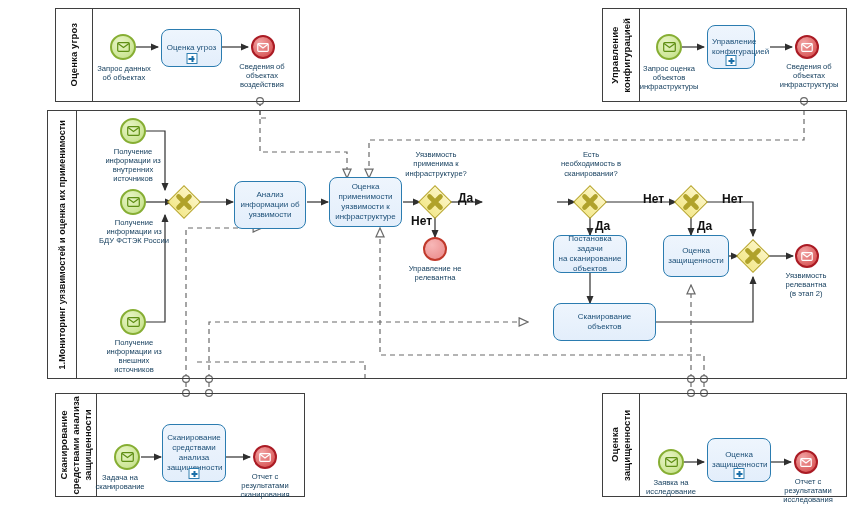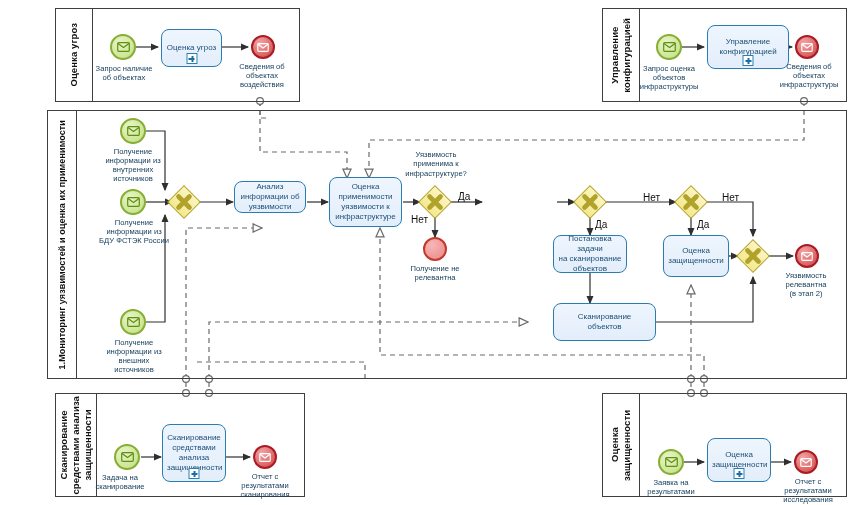--- a/index.html
+++ b/index.html
@@ -126,23 +126,23 @@
   .lbl{
     position:absolute;
     font-size:7.6px;
     line-height:9px;
     color:#17405f;
     text-align:center;
     white-space:pre-line;
   }
   .flowlbl{
     position:absolute;
-    font-size:10px;
+    font-size:12px;
     color:#111;
-    font-weight:normal;
+    font-weight:bold;
     text-align:center;
     white-space:nowrap;
   }
   .qlbl{
     position:absolute;
     font-size:7.6px;
     line-height:9.4px;
     color:#17405f;
     text-align:center;
     white-space:pre-line;
@@ -253,21 +253,21 @@
     </div>
     <div class="pool-lane-sep" style="left:36px;"></div>
   </div>
 
   <div class="event ev-start" style="left:110px;top:34px;">
     <svg class="envsvg" width="13" height="10" viewBox="0 0 13 10">
       <rect x="0.7" y="0.7" width="11.6" height="8.6" rx="1" fill="none" stroke="#5f8f14" stroke-width="1.2"></rect>
       <path d="M1,1.4 L6.5,5.6 L12,1.4" fill="none" stroke="#5f8f14" stroke-width="1.2"></path>
     </svg>
   </div>
-  <div class="lbl" style="left:78px;top:64px;width:92px;">Запрос наличие
+  <div class="lbl" style="left:78px;top:64px;width:92px;">Запрос данных
 об объектах</div>
 
   <div class="task sub" style="left:161px;top:29px;width:61px;height:38px;">
     <span class="tlabel">Оценка угроз</span>
     <span class="plusmark"></span>
   </div>
 
   <div class="event ev-end" style="left:251px;top:35px;">
     <svg class="envsvg" width="12" height="9" viewBox="0 0 13 10">
       <rect x="0.7" y="0.7" width="11.6" height="8.6" rx="1" fill="none" stroke="#ffffff" stroke-width="1.3"></rect>
@@ -289,21 +289,21 @@
   <div class="event ev-start" style="left:656px;top:34px;">
     <svg class="envsvg" width="13" height="10" viewBox="0 0 13 10">
       <rect x="0.7" y="0.7" width="11.6" height="8.6" rx="1" fill="none" stroke="#5f8f14" stroke-width="1.2"></rect>
       <path d="M1,1.4 L6.5,5.6 L12,1.4" fill="none" stroke="#5f8f14" stroke-width="1.2"></path>
     </svg>
   </div>
   <div class="lbl" style="left:622px;top:64px;width:94px;">Запрос оценка
 объектов
 инфраструктуры</div>
 
-  <div class="task sub" style="left:707px;top:25px;width:82px;height:44px;">
+  <div class="task sub" style="left:707px;top:25px;width:48px;height:44px;">
     <span class="tlabel">Управление
 конфигурацией</span>
     <span class="plusmark"></span>
   </div>
 
   <div class="event ev-end" style="left:795px;top:35px;">
     <svg class="envsvg" width="12" height="9" viewBox="0 0 13 10">
       <rect x="0.7" y="0.7" width="11.6" height="8.6" rx="1" fill="none" stroke="#ffffff" stroke-width="1.3"></rect>
       <path d="M1,1.4 L6.5,5.6 L12,1.4" fill="none" stroke="#ffffff" stroke-width="1.3"></path>
     </svg>
@@ -351,21 +351,21 @@
 внешних
 источников</div>
 
   <div class="gw" style="left:169px;top:187px;">
     <div class="dia"></div>
     <svg class="xmark" viewBox="0 0 30 30">
       <path d="M9.5,9.5 L20.5,20.5 M20.5,9.5 L9.5,20.5" stroke="#b0a22a" stroke-width="4.6" stroke-linecap="round"></path>
     </svg>
   </div>
 
-  <div class="task" style="left:234px;top:181px;width:72px;height:32px;">
+  <div class="task" style="left:234px;top:181px;width:72px;height:48px;">
     <span class="tlabel">Анализ
 информации об
 уязвимости</span>
   </div>
 
   <div class="task" style="left:329px;top:177px;width:73px;height:50px;">
     <span class="tlabel">Оценка
 применимости
 уязвимости к
 инфраструктуре</span>
@@ -399,41 +399,44 @@
 инфраструктуре?</div>
   <div class="flowlbl" style="left:458px;top:191px;">Да</div>
   <div class="flowlbl" style="left:411px;top:214px;">Нет</div>
 
   <div class="gw" style="left:575px;top:187px;">
     <div class="dia"></div>
     <svg class="xmark" viewBox="0 0 30 30">
       <path d="M9.5,9.5 L20.5,20.5 M20.5,9.5 L9.5,20.5" stroke="#b0a22a" stroke-width="4.6" stroke-linecap="round"></path>
     </svg>
   </div>
+  <div class="qlbl" style="left:546px;top:150px;width:90px;">Есть
+необходимость в
+сканировании?</div>
   <div class="flowlbl" style="left:595px;top:219px;">Да</div>
   <div class="flowlbl" style="left:643px;top:192px;">Нет</div>
 
   <div class="gw" style="left:676px;top:187px;">
     <div class="dia"></div>
     <svg class="xmark" viewBox="0 0 30 30">
       <path d="M9.5,9.5 L20.5,20.5 M20.5,9.5 L9.5,20.5" stroke="#b0a22a" stroke-width="4.6" stroke-linecap="round"></path>
     </svg>
   </div>
   <div class="flowlbl" style="left:697px;top:219px;">Да</div>
   <div class="flowlbl" style="left:722px;top:192px;">Нет</div>
 
   <div class="gw" style="left:738px;top:241px;">
     <div class="dia"></div>
     <svg class="xmark" viewBox="0 0 30 30">
       <path d="M9.5,9.5 L20.5,20.5 M20.5,9.5 L9.5,20.5" stroke="#b0a22a" stroke-width="4.6" stroke-linecap="round"></path>
     </svg>
   </div>
 
   <div class="event ev-end-plain" style="left:423px;top:237px;"></div>
-  <div class="lbl" style="left:395px;top:264px;width:80px;">Получение не
+  <div class="lbl" style="left:395px;top:264px;width:80px;">Управление не
 релевантна</div>
 
   <div class="event ev-end" style="left:795px;top:244px;">
     <svg class="envsvg" width="12" height="9" viewBox="0 0 13 10">
       <rect x="0.7" y="0.7" width="11.6" height="8.6" rx="1" fill="none" stroke="#ffffff" stroke-width="1.3"></rect>
       <path d="M1,1.4 L6.5,5.6 L12,1.4" fill="none" stroke="#ffffff" stroke-width="1.3"></path>
     </svg>
   </div>
   <div class="lbl" style="left:770px;top:271px;width:72px;">Уязвимость
 релевантна
@@ -482,21 +485,21 @@
     <div class="pool-lane-sep" style="left:36px;"></div>
   </div>
 
   <div class="event ev-start" style="left:658px;top:449px;">
     <svg class="envsvg" width="13" height="10" viewBox="0 0 13 10">
       <rect x="0.7" y="0.7" width="11.6" height="8.6" rx="1" fill="none" stroke="#5f8f14" stroke-width="1.2"></rect>
       <path d="M1,1.4 L6.5,5.6 L12,1.4" fill="none" stroke="#5f8f14" stroke-width="1.2"></path>
     </svg>
   </div>
   <div class="lbl" style="left:630px;top:478px;width:82px;">Заявка на
-результатами</div>
+исследование</div>
 
   <div class="task sub" style="left:707px;top:438px;width:64px;height:44px;">
     <span class="tlabel">Оценка
 защищенности</span>
     <span class="plusmark"></span>
   </div>
 
   <div class="event ev-end" style="left:794px;top:450px;">
     <svg class="envsvg" width="12" height="9" viewBox="0 0 13 10">
       <rect x="0.7" y="0.7" width="11.6" height="8.6" rx="1" fill="none" stroke="#ffffff" stroke-width="1.3"></rect>

